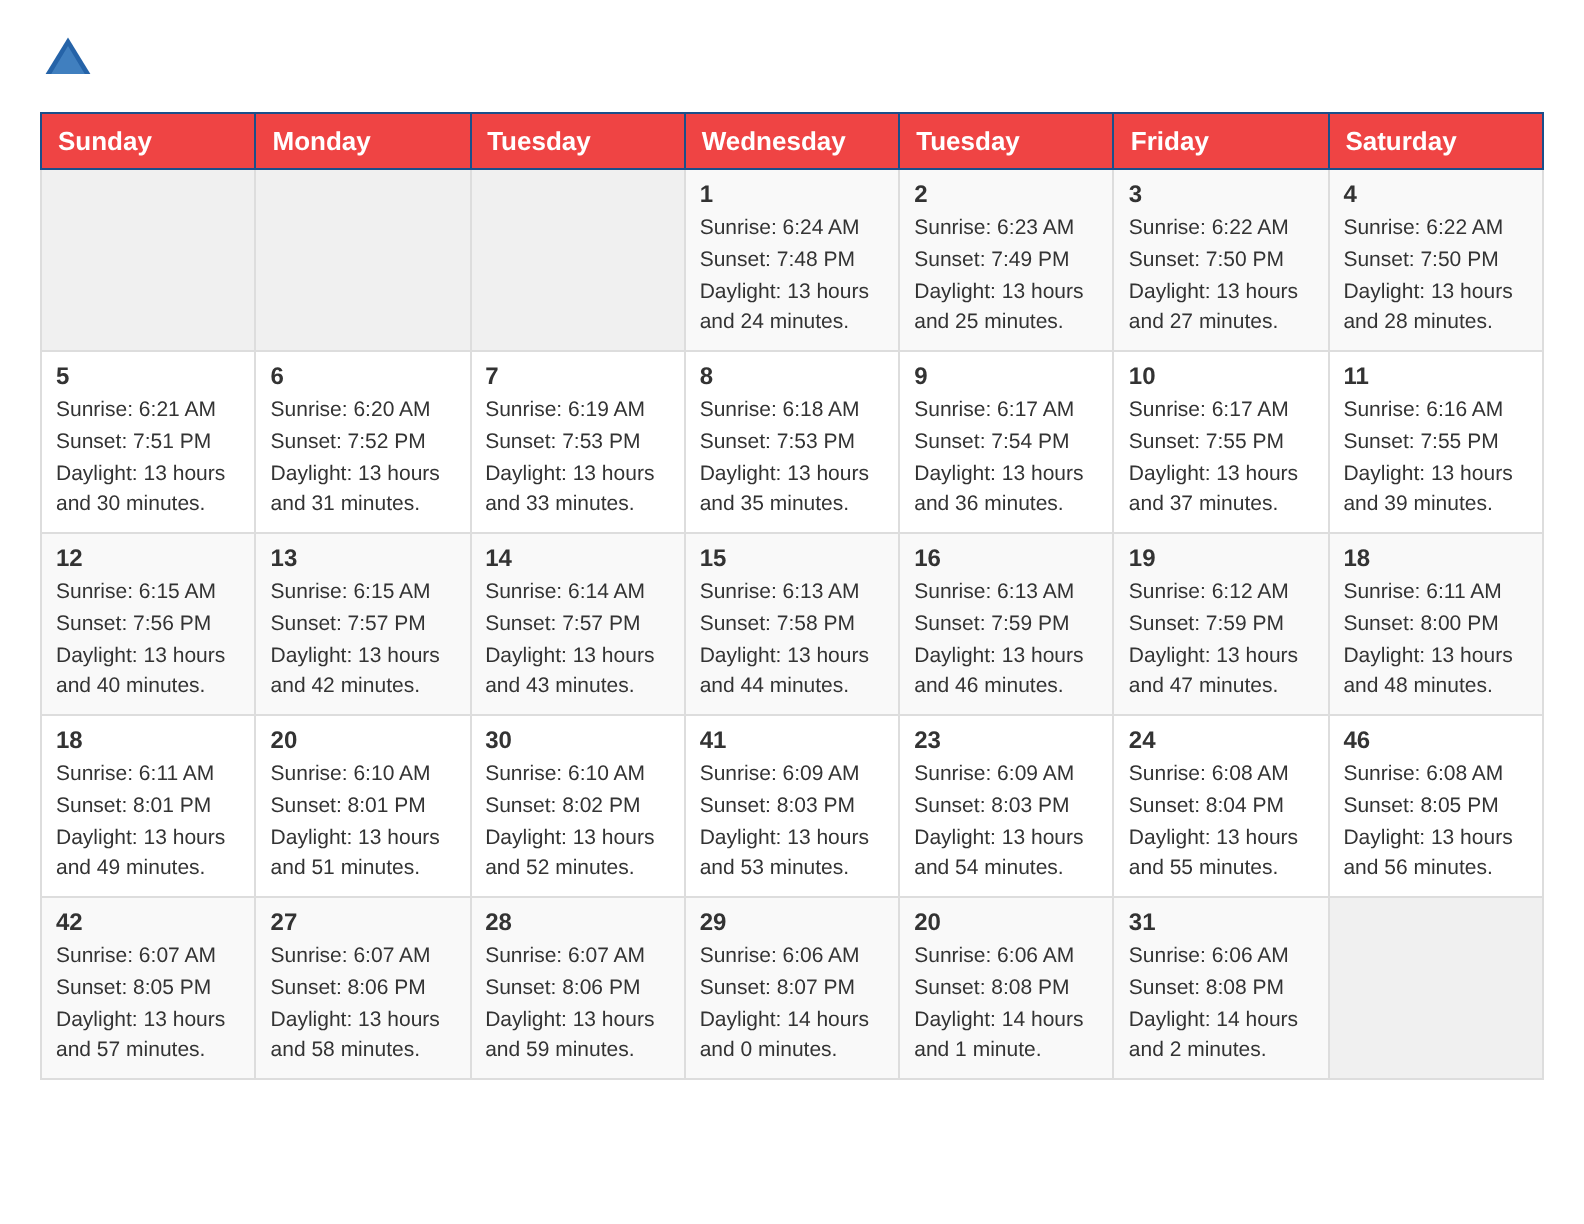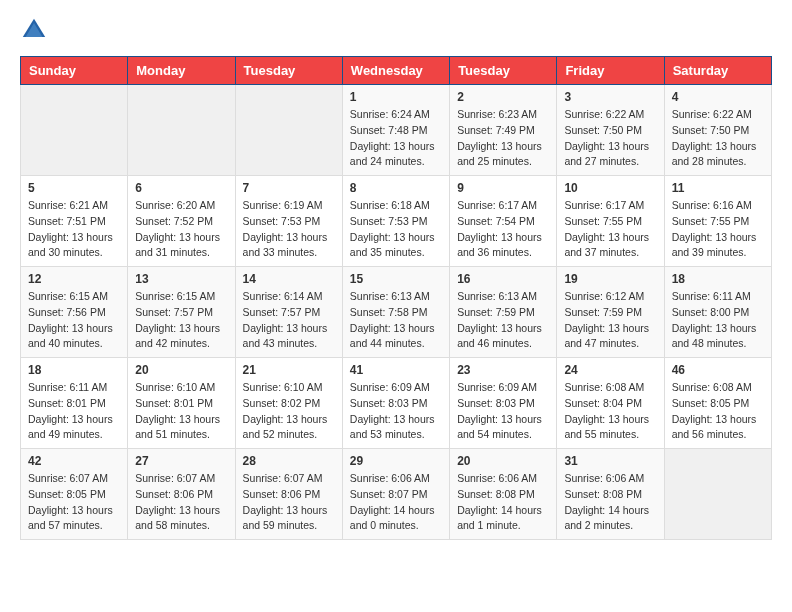--- a/index.html
+++ b/index.html
@@ -209,21 +209,21 @@
       <tr>
         <td>
           <span class="day-number">18</span>
           <div class="day-info">Sunrise: 6:11 AM<br>Sunset: 8:01 PM<br>Daylight: 13 hours<br>and 49 minutes.</div>
         </td>
         <td>
           <span class="day-number">20</span>
           <div class="day-info">Sunrise: 6:10 AM<br>Sunset: 8:01 PM<br>Daylight: 13 hours<br>and 51 minutes.</div>
         </td>
         <td>
-          <span class="day-number">21</span>
+          <span class="day-number">30</span>
           <div class="day-info">Sunrise: 6:10 AM<br>Sunset: 8:02 PM<br>Daylight: 13 hours<br>and 52 minutes.</div>
         </td>
         <td>
           <span class="day-number">41</span>
           <div class="day-info">Sunrise: 6:09 AM<br>Sunset: 8:03 PM<br>Daylight: 13 hours<br>and 53 minutes.</div>
         </td>
         <td>
           <span class="day-number">23</span>
           <div class="day-info">Sunrise: 6:09 AM<br>Sunset: 8:03 PM<br>Daylight: 13 hours<br>and 54 minutes.</div>
         </td>

